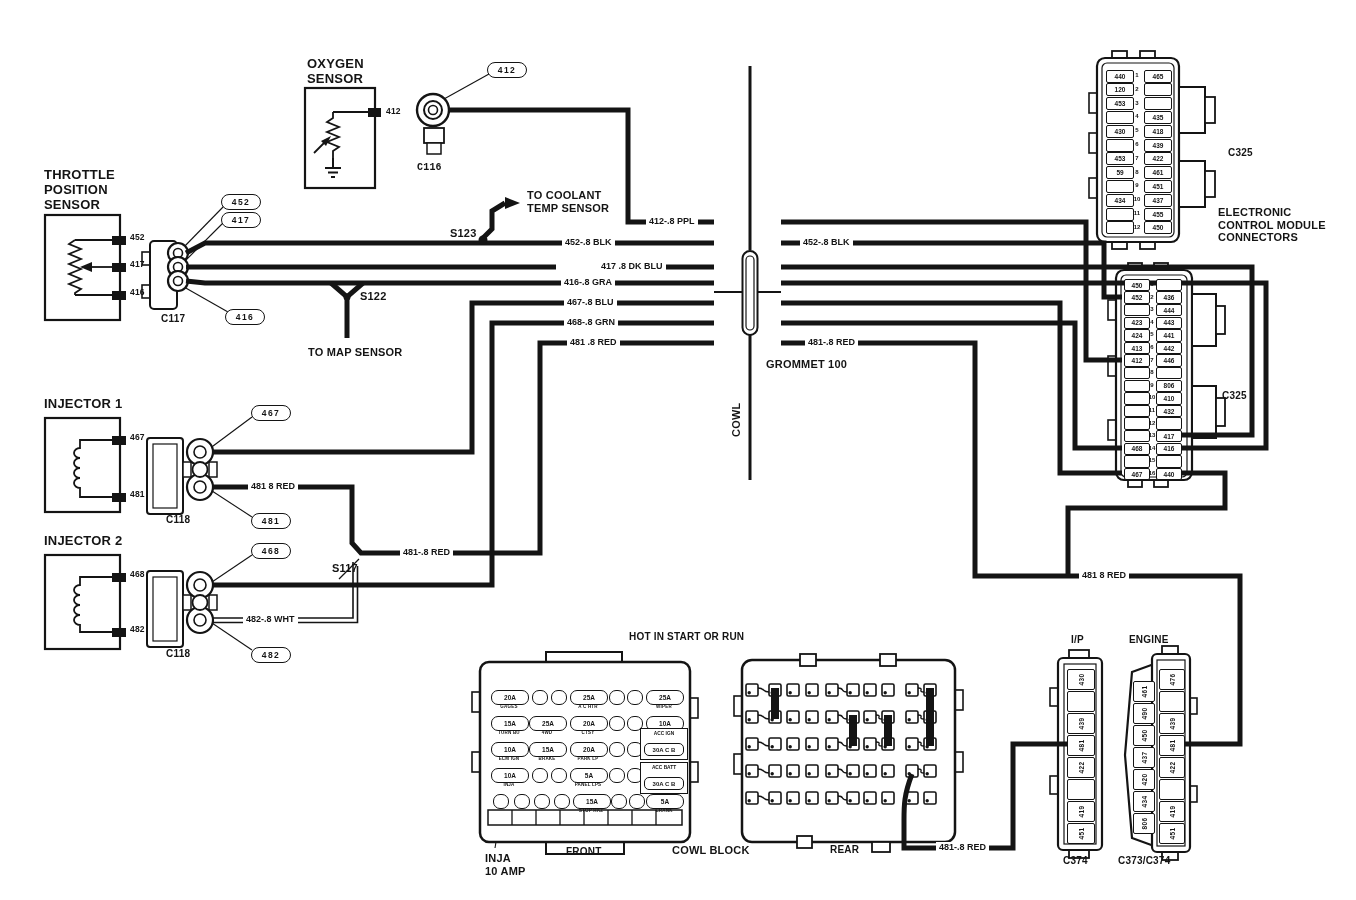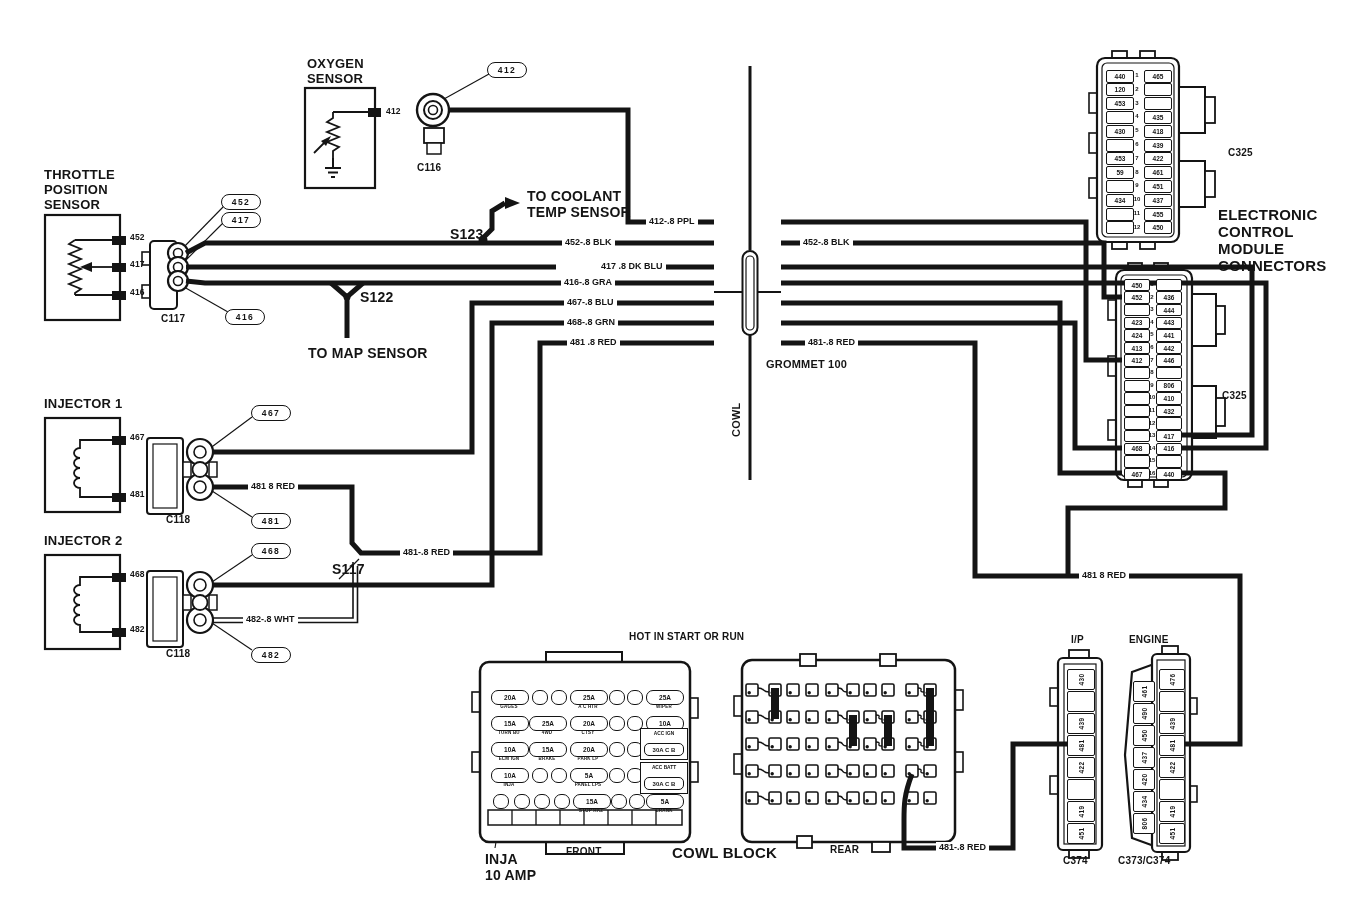--- a/index.html
+++ b/index.html
@@ -1,22 +1,22 @@
 <!DOCTYPE html>
 <html><head>
 <meta charset="utf-8">
 <style>
   html,body{margin:0;padding:0;background:#ddd}
   #page{position:relative;width:1356px;height:900px;background:#ffffff;
         font-family:"Liberation Sans",sans-serif;color:#141414;overflow:hidden}
   #art{position:absolute;left:0;top:0}
   .lbl{position:absolute;font-weight:bold;line-height:1.14;white-space:nowrap;letter-spacing:.2px}
   .pre{white-space:pre-line}
-  .t13{font-size:13px}.t12{font-size:15px}.t11{font-size:11px}
-  .t10{font-size:10px}.t9{font-size:14px}.t8{font-size:8.5px}
+  .t13{font-size:13px}.t12{font-size:11px}.t11{font-size:11px}
+  .t10{font-size:10px}.t9{font-size:11px}.t8{font-size:8.5px}
   .rot{transform:rotate(-90deg);transform-origin:0 0}
   .wl{position:absolute;font-size:9px;font-weight:bold;background:#ffffff;
       padding:0 3px;white-space:nowrap;line-height:11px}
   .tag{position:absolute;width:38px;height:14px;border:1.7px solid #141414;border-radius:8px;
        background:#fff;font-size:8.5px;font-weight:bold;display:flex;align-items:center;
        justify-content:center;transform:translate(-50%,-50%);letter-spacing:1.5px}
   .pinbox{position:absolute;border:1.4px solid #141414;background:#fff;border-radius:2px;
           display:flex;align-items:center;justify-content:center;font-size:6.5px;font-weight:bold}
   .pinnum{position:absolute;font-size:6px;font-weight:bold;display:flex;align-items:center;justify-content:center}
   .vcell{position:absolute;border:1.4px solid #141414;background:#fff;border-radius:2px;
@@ -375,21 +375,21 @@
       <div class="lbl t13 pre" style="left: 44px; top: 168px;">THROTTLE
 POSITION
 SENSOR</div>
       <div class="lbl t13" style="left: 44px; top: 397px;">INJECTOR 1</div>
       <div class="lbl t13" style="left: 44px; top: 534px;">INJECTOR 2</div>
       <div class="lbl t12 pre" style="left: 1218px; top: 206px;">ELECTRONIC
 CONTROL MODULE
 CONNECTORS</div>
       <div class="lbl t10" style="left: 1228px; top: 147px;">C325</div>
       <div class="lbl t10" style="left: 1222px; top: 390px;">C325</div>
-      <div class="lbl t10" style="left: 417px; top: 162px;">C116</div>
+      <div class="lbl t10" style="left: 417px; top: 162px; font-family: Liberation Mono, monospace;">C116</div>
       <div class="lbl t10" style="left: 161px; top: 313px;">C117</div>
       <div class="lbl t10" style="left: 166px; top: 514px;">C118</div>
       <div class="lbl t10" style="left: 166px; top: 648px;">C118</div>
       <div class="lbl t11" style="left: 766px; top: 358px;">GROMMET 100</div>
       <div class="lbl t11 rot" style="left: 730px; top: 437px;">COWL</div>
       <div class="lbl t9 pre" style="left: 527px; top: 189px;">TO COOLANT
 TEMP SENSOR</div>
       <div class="lbl t9" style="left: 308px; top: 346px;">TO MAP SENSOR</div>
       <div class="lbl t9" style="left: 450px; top: 227px;">S123</div>
       <div class="lbl t9" style="left: 324px; top: 290px; margin-left: 36px;">S122</div>

